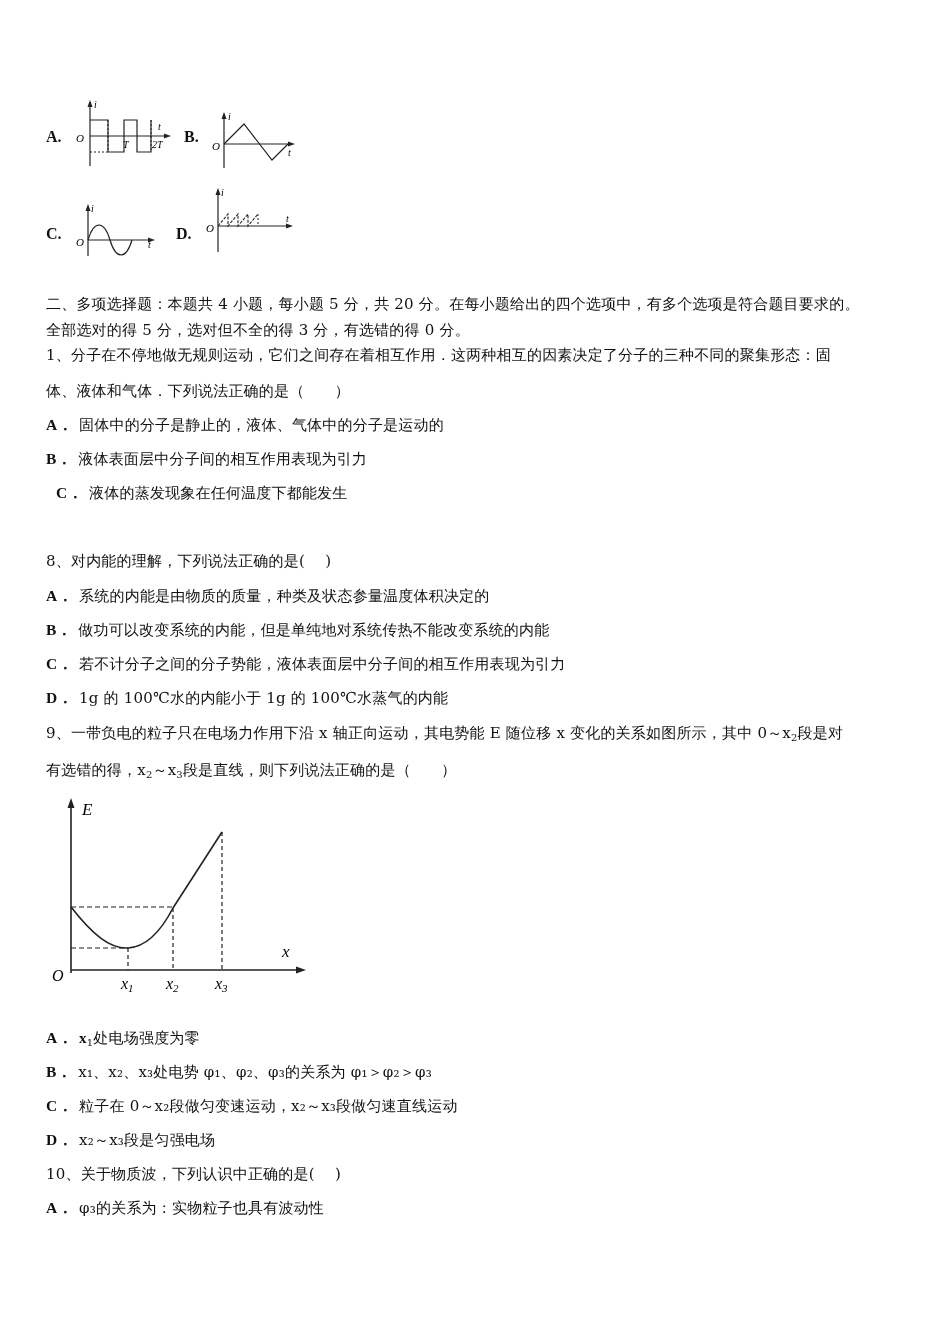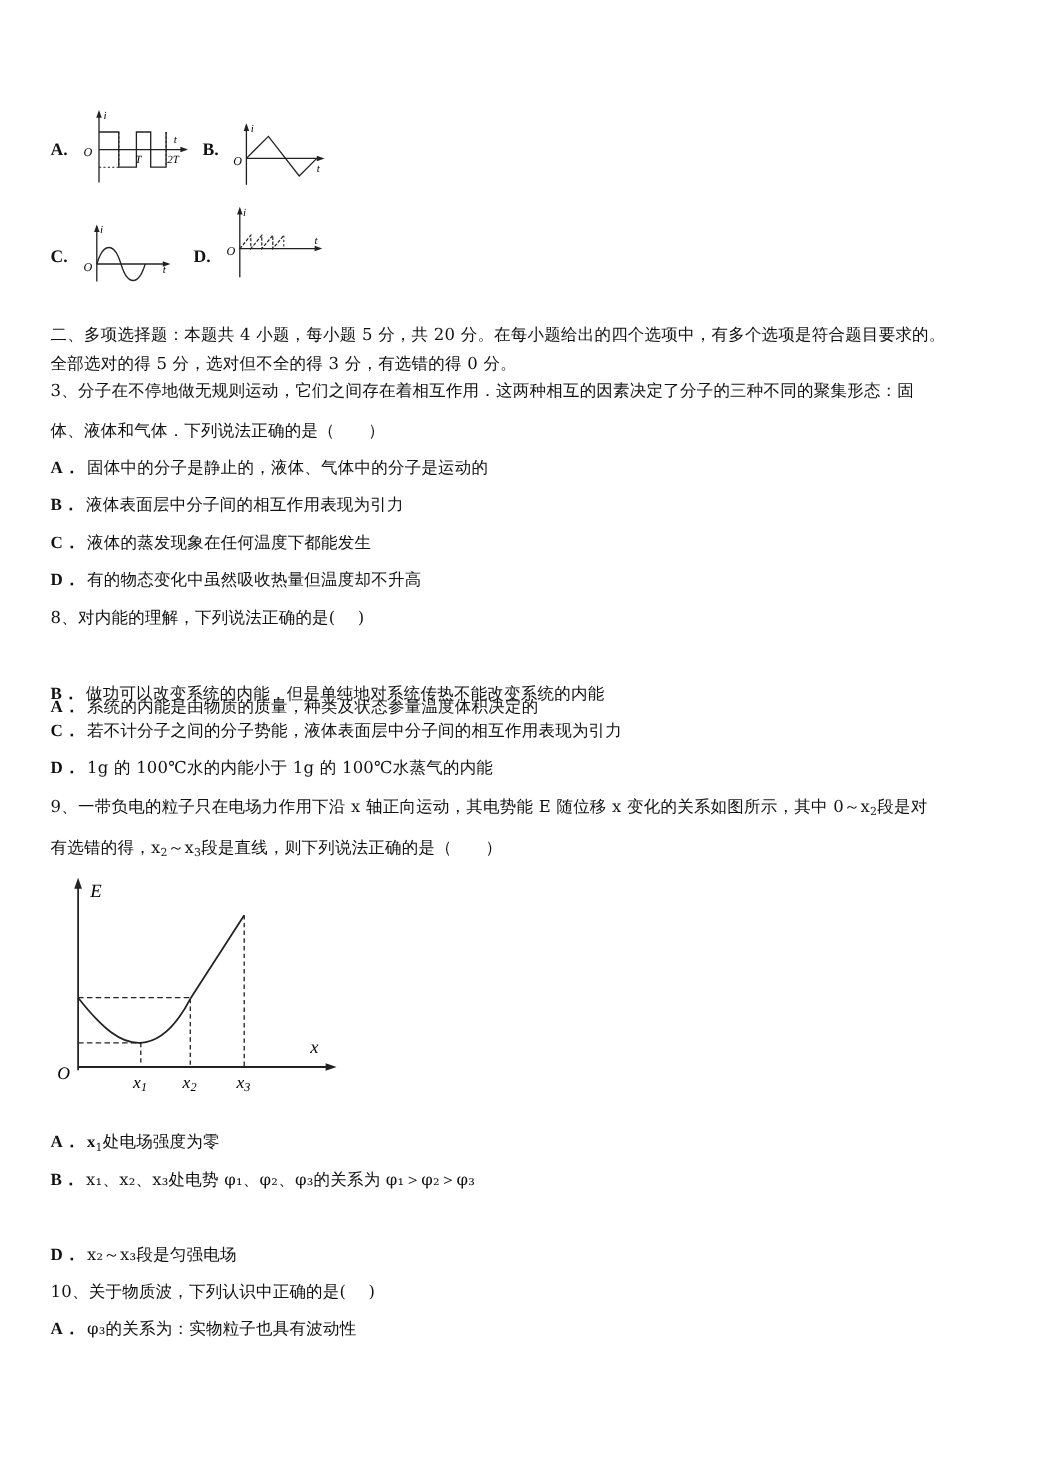--- a/index.html
+++ b/index.html
@@ -71,37 +71,34 @@
       <text x="82" y="36" font-size="10">t</text>
       <text x="2" y="46" font-size="11">O</text>
       <polyline points="14,40 24,28 24,40 34,28 34,40 44,28 44,40 54,28" fill="none" stroke="#222" stroke-width="1.1" stroke-dasharray="3,1.5"></polyline>
       <line x1="54" y1="28" x2="54" y2="40" stroke="#222" stroke-dasharray="2,2"></line>
     </svg>
   </div>
 
   <div class="line" style="top:294px;">二、多项选择题：本题共 4 小题，每小题 5 分，共 20 分。在每小题给出的四个选项中，有多个选项是符合题目要求的。</div>
   <div class="line" style="top:320px;text-align:right;">全部选对的得 5 分，选对但不全的得 3 分，有选错的得 0 分。</div>
 
-  <div class="line" style="top:345px;">3、分子在不停地做无规则运动，它们之间存在着相互作用．这两种相互的因素决定了分子的三种不同的聚集形态：固</div>
+  <div class="line" style="top:345px;">1、分子在不停地做无规则运动，它们之间存在着相互作用．这两种相互的因素决定了分子的三种不同的聚集形态：固</div>
   <div class="line" style="top:415px;">
     <span class="opt-letter">A．</span><span>固体中的分子是静止的，液体、气体中的分子是运动的</span>
   </div>
   <div class="line" style="top:381px;">体、液体和气体．下列说法正确的是（　　）</div>
   <div class="line" style="top:449px;">
     <span class="opt-letter">B．</span><span>液体表面层中分子间的相互作用表现为引力</span>
   </div>
-  <div class="line" style="top:483px;">
+  <div class="line" style="top:483px;margin-left:10px;">
     <span class="opt-letter">C．</span><span>液体的蒸发现象在任何温度下都能发生</span>
-  </div>
-  <div class="line" style="top:517px;">
-    <span class="opt-letter">D．</span><span>有的物态变化中虽然吸收热量但温度却不升高</span>
   </div>
 
   <div class="line" style="top:551px;">8、对内能的理解，下列说法正确的是(　 )</div>
-  <div class="line" style="top:586px;margin-top:46px;">
+  <div class="line" style="top:586px;">
     <span class="opt-letter">A．</span><span>系统的内能是由物质的质量，种类及状态参量温度体积决定的</span>
   </div>
   <div class="line" style="top:620px;text-align:center;">
     <span class="opt-letter">B．</span><span>做功可以改变系统的内能，但是单纯地对系统传热不能改变系统的内能</span>
   </div>
   <div class="line" style="top:654px;">
     <span class="opt-letter">C．</span><span>若不计分子之间的分子势能，液体表面层中分子间的相互作用表现为引力</span>
   </div>
   <div class="line" style="top:688px;">
     <span class="opt-letter">D．</span><span>1g 的 100℃水的内能小于 1g 的 100℃水蒸气的内能</span>
@@ -136,20 +133,23 @@
     <text x="118" y="194" font-size="16"><tspan>x</tspan><tspan font-size="11" dy="3">2</tspan></text>
     <text x="167" y="194" font-size="16"><tspan>x</tspan><tspan font-size="11" dy="3">3</tspan></text>
   </svg>
 
   <div class="line" style="top:1028px;">
     <span class="opt-letter">A．</span><span class="b">x</span><sub>1</sub><span>处电场强度为零</span>
   </div>
   <div class="line" style="top:1062px;">
     <span class="opt-letter">B．</span><span>x₁、x₂、x₃处电势 φ₁、φ₂、φ₃的关系为 φ₁＞φ₂＞φ₃</span>
   </div>
+  <div class="line" style="top:1096px;">
+    <span class="opt-letter">C．</span><span>粒子在 0～x₂段做匀变速运动，x₂～x₃段做匀速直线运动</span>
+  </div>
   <div class="line" style="top:1130px;">
     <span class="opt-letter">D．</span><span>x₂～x₃段是匀强电场</span>
   </div>
 
   <div class="line" style="top:1164px;">10、关于物质波，下列认识中正确的是(　 )</div>
   <div class="line" style="top:1198px;">
     <span class="opt-letter">A．</span><span>φ₃的关系为：实物粒子也具有波动性</span>
   </div>
 
 </div>

